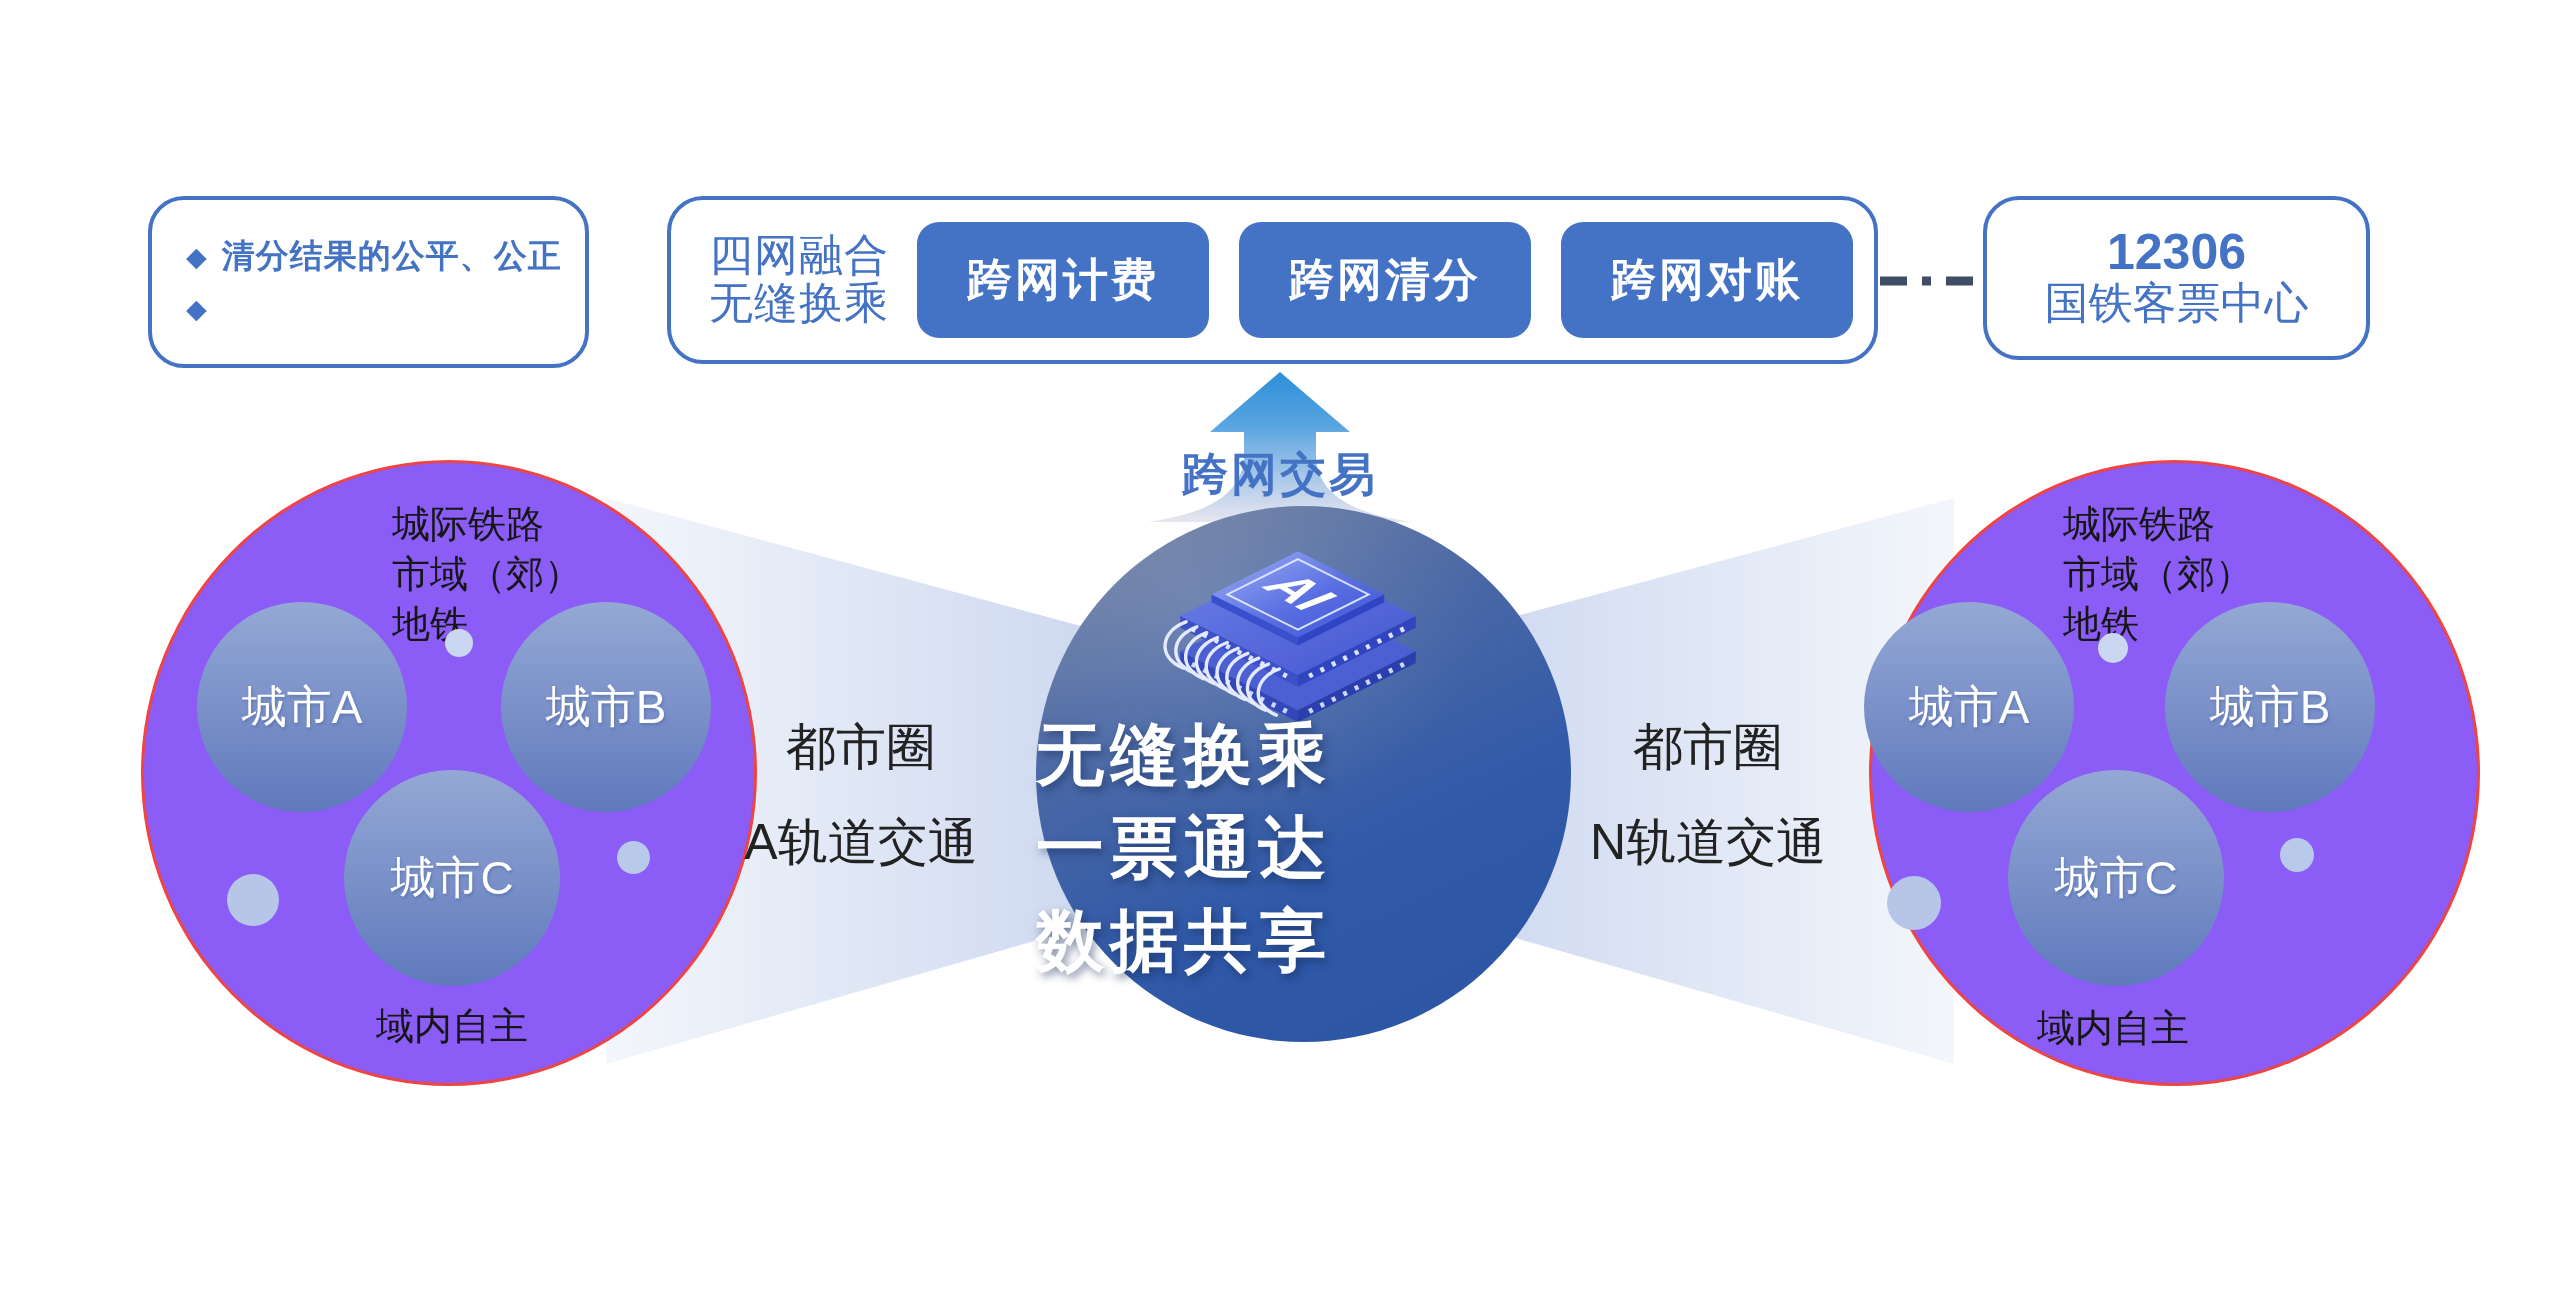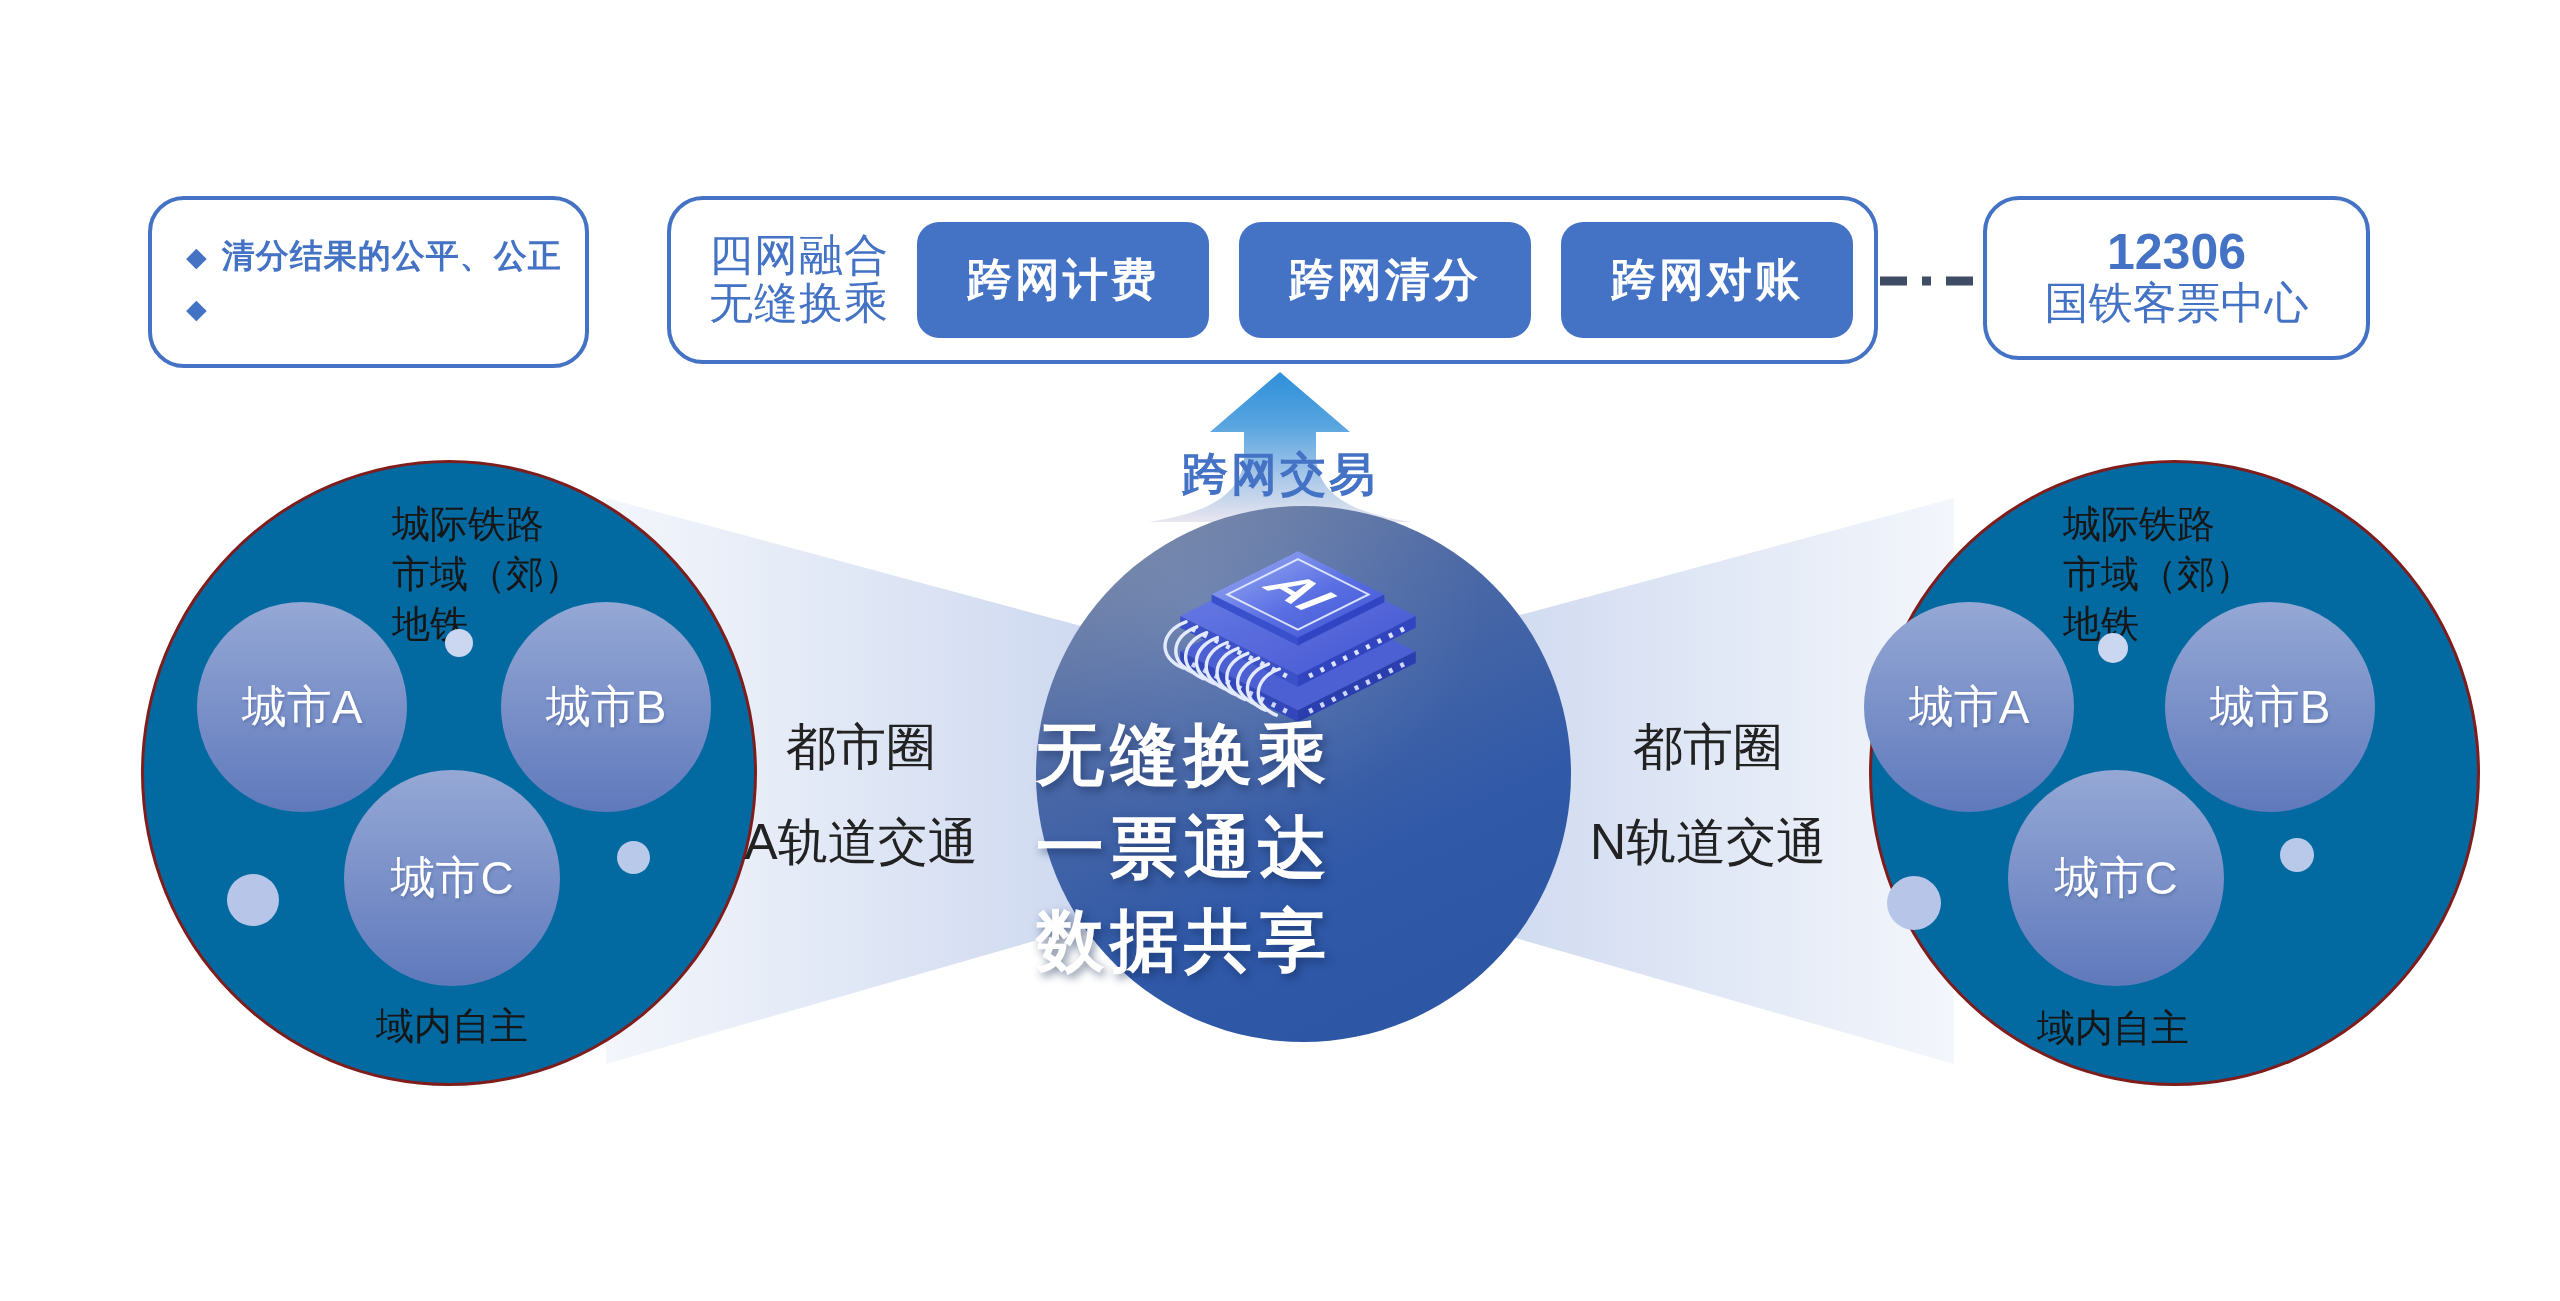--- a/index.html
+++ b/index.html
@@ -20,21 +20,21 @@
     font-family:"Liberation Serif","DejaVu Serif",serif;color:#4472C4;font-size:44px;line-height:48px;letter-spacing:1px;}
   .btn{position:absolute;top:22px;width:292px;height:116px;background:#4472C4;border-radius:22px;color:#fff;
     font-weight:bold;font-size:45px;letter-spacing:3px;display:flex;align-items:center;justify-content:center;}
   .btn1{left:246px}.btn2{left:568px}.btn3{left:890px}
 
   .railwaybox{left:1983px;top:196px;width:387px;height:164px;display:flex;flex-direction:column;align-items:center;justify-content:center;color:#4472C4;}
   .railway-code{font-size:50px;font-weight:bold;line-height:56px;}
   .railway-name{font-family:Liberation Mono, monospace;font-size:44px;line-height:52px;}
 
   
-  .big-circle{position:absolute;box-sizing:border-box;background:#0369a1;border:3px solid #7f1d1d;border-radius:50%;z-index:2;}
+  .big-circle{position:absolute;box-sizing:border-box;background:#8b5cf6;border:3px solid #ef4444;border-radius:50%;z-index:2;}
   .bc-left{left:141px;top:460px;width:616px;height:626px;}
   .bc-right{left:1869px;top:460px;width:611px;height:626px;}
   .hdr{position:absolute;font-size:38px;line-height:50px;color:#161616;font-weight:500;white-space:nowrap;}
   .ftr{position:absolute;font-size:38px;color:#161616;font-weight:500;text-align:center;white-space:nowrap;}
   .city{position:absolute;border-radius:50%;background:linear-gradient(180deg,#95A8D5 0%,#5F79BC 100%);color:#fff;
     display:flex;flex-direction:row;align-items:center;justify-content:center;line-height:56px;
     text-shadow:1px 2px 3px rgba(30,50,100,.25);}
   .city-name{font-size:45px;}
   .city-id{font-size:46px;}
   .sz210{width:210px;height:210px;} .sz216{width:216px;height:216px;}

